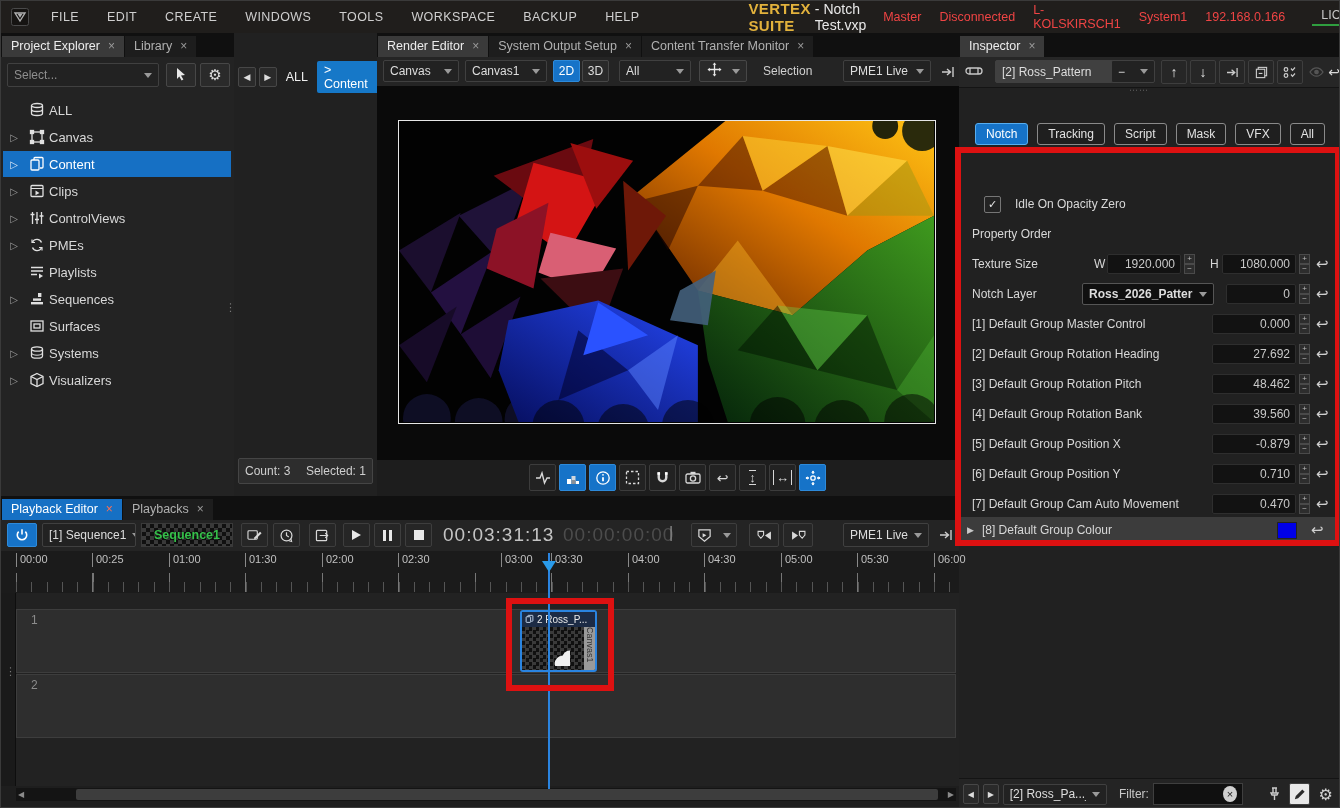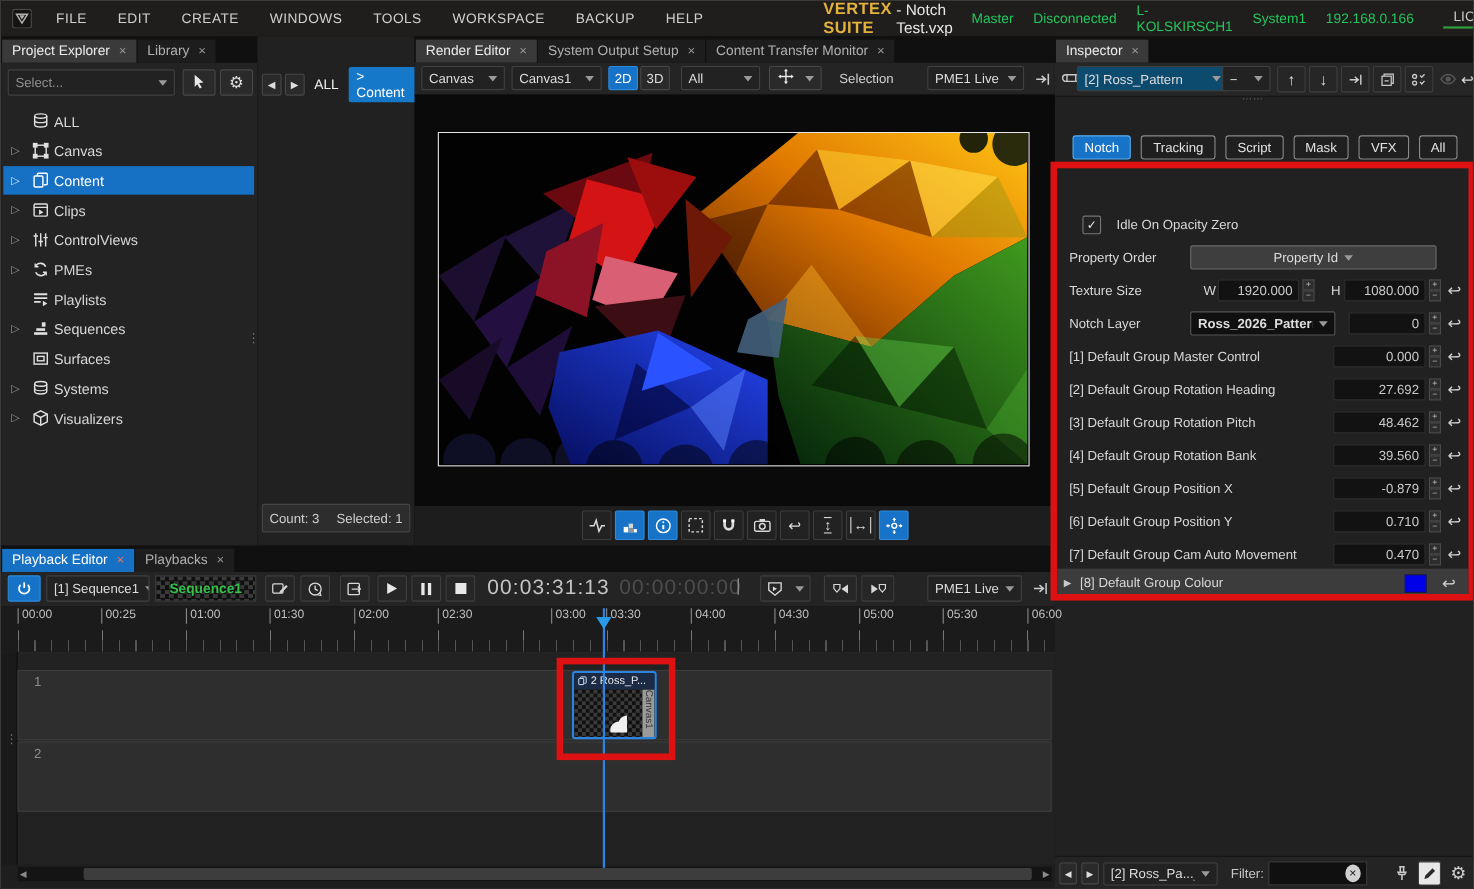--- a/index.html
+++ b/index.html
@@ -5,21 +5,21 @@
   html,body{margin:0;padding:0;background:#000;}
   #app{position:relative;width:1340px;height:808px;background:#181818;overflow:hidden;
        font-family:"Liberation Sans",sans-serif;color:#d6d6d6;font-size:12px;border:1px solid #3a3a3a;box-sizing:border-box;}
   .abs{position:absolute;}
   .flex{display:flex;align-items:center;}
   
   .titlebar{left:0;top:0;width:1340px;height:32px;background:#201e1c;display:flex;align-items:center;border-bottom:1px solid #0c0c0c;}
   .menu-item{padding:0 14px;color:#cfcfcf;font-size:12.5px;letter-spacing:.4px;}
   .apptitle{color:#e2b23c;font-weight:bold;font-size:15px;letter-spacing:.4px;}
   .doctitle{color:#e8e8e8;font-size:14px;margin-left:4px;}
-  .tstat{color:#22c55e;font-size:12.5px;padding:0 9px;}
+  .tstat{color:#ef4444;font-size:12.5px;padding:0 9px;}
   .greenline{border-bottom:2px solid #2f9e3f;padding-bottom:2px;}
   
   .tabbar{background:#101010;display:flex;align-items:flex-end;padding:2px 1px 0;gap:1px;height:24px;box-sizing:border-box;}
   .tab{display:flex;align-items:center;gap:8px;padding:3px 9px 4px;background:#1d1d1d;color:#b0b0b0;font-size:12.5px;white-space:nowrap;}
   .tab.active{background:#3a3a3a;color:#ececec;}
   .tab.bluetab{background:#1670c4;color:#fff;}
   .tab .x{color:#9a9a9a;font-size:12px;line-height:10px;}
   .tab.bluetab .x{color:#ff7050;}
   .btn{display:inline-flex;align-items:center;justify-content:center;background:#2a2a2a;border:1px solid #474747;color:#ddd;border-radius:2px;box-sizing:border-box;}
   .btn.blue{background:#1673c8;border-color:#2d8ada;color:#fff;}
@@ -510,21 +510,21 @@
           <span>Inspector</span>
           <span class="x">×</span>
         </div>
     </div>
 
     <div class="abs" style="left:0;top:24px;width:382px;height:30px;background:#262626;border-bottom:1px solid #141414">
       <span class="abs" style="left:6px;top:8px"><svg width="18" height="12" viewBox="0 0 18 12" fill="none" stroke="#c8c8c8" stroke-width="1.3">
             <rect x="1" y="3" width="16" height="6" rx="3"></rect>
             <path d="M5 3v6M13 3v6"></path>
           </svg></span>
-      <div class="abs ddl" style="left:20px;top:3px;width:138px;height:23px;background:#0c4a6e">
+      <div class="abs ddl" style="left:36px;top:3px;width:138px;height:23px;background:#404040">
           <span style="overflow:hidden;white-space:nowrap">[2] Ross_Pattern</span>
           <span class="caret"></span>
         </div>
       <div class="abs ddl" style="left:152px;top:3px;width:44px;height:23px">
           <span>−</span>
           <span class="caret"></span>
         </div>
       <span class="abs ibtn" style="left:202px;top:3px;font-size:14px;color:#e0e0e0">↑</span>
       <span class="abs ibtn" style="left:231px;top:3px;font-size:14px;color:#e0e0e0">↓</span>
       <span class="abs ibtn" style="left:260px;top:3px">
@@ -566,24 +566,20 @@
       <span class="catbtn">All</span>
     </div>
 
     <div class="abs" style="left:0;top:120px;width:380px;height:392px">
       <div class="prow" style="top:38px">
         <span class="cb" style="margin-left:20px">✓</span>
         <span class="plabel" style="margin-left:14px">Idle On Opacity Zero</span>
       </div>
       <div class="prow" style="top:68px">
         <span class="plabel" style="margin-left:8px">Property Order</span>
-        <div class="ddl" style="position:absolute;left:118px;width:224px;height:22px;background:#3e3e3e;border-color:#6a6a6a;justify-content:center">
-          <span>Property Id</span>
-            <span class="caret"></span>
-        </div>
       </div>
       <div class="prow" style="top:98px">
         <span class="plabel" style="margin-left:8px">Texture Size</span>
         <span class="plabel" style="position:absolute;left:130px">W</span>
         <div class="field" style="position:absolute;left:143px;width:74px;height:20px">1920.000</div>
         <span class="spin" style="position:absolute;left:218px">
             <span class="up"></span>
             <span class="dn"></span>
           </span>
         <span class="plabel" style="position:absolute;left:246px">H</span>

